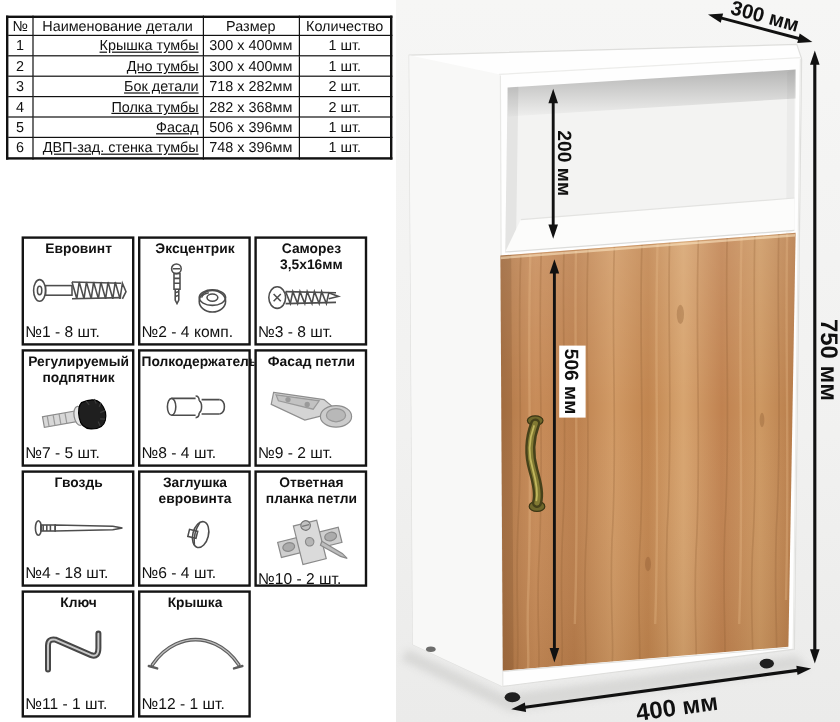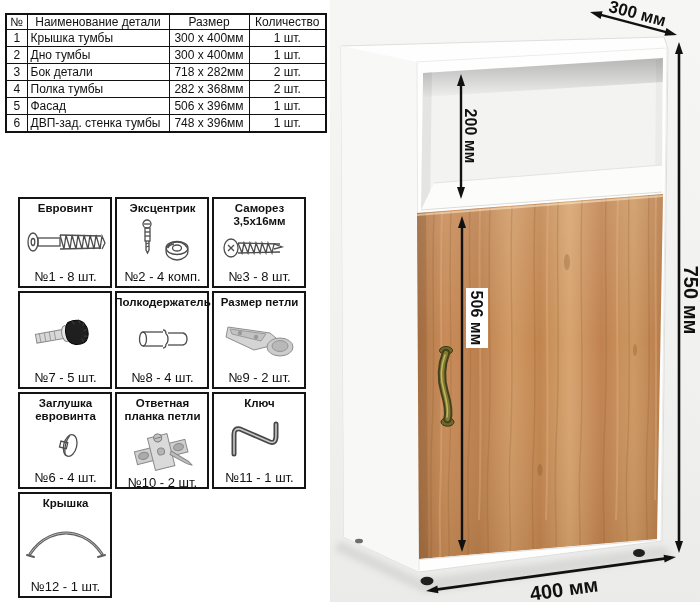--- a/index.html
+++ b/index.html
@@ -4,26 +4,26 @@
 <style>
   html,body{margin:0;padding:0;background:#ffffff;}
   .stage{position:relative;width:700px;height:602px;background:#ffffff;overflow:hidden;
          font-family:"Liberation Sans",sans-serif;color:#111;}
   
   .parts-table{position:absolute;left:5px;top:13px;width:320px;border-collapse:collapse;
                border:2px solid #111;font-size:12px;table-layout:fixed;}
   .parts-table th,.parts-table td{border:1px solid #111;padding:0 3px;height:16px;
                text-align:center;white-space:nowrap;overflow:hidden;font-weight:400;}
   .parts-table th{height:14px;}
-  .parts-table td.c-name{text-align:left;}
+  .parts-table td.c-name{text-align:right;text-decoration:underline;}
   
   .hw-grid{position:absolute;left:18px;top:197px;width:288px;display:grid;
            grid-template-columns:94px 94px 94px;grid-template-rows:91px 98px 97px 106px;gap:3px;}
   .hw-cell{border:2px solid #141414;background:#fff;box-sizing:border-box;display:flex;
-           flex-direction:column;align-items:center;justify-content:space-between;
+           flex-direction:column;justify-content:space-between;
            padding:3px 0 2px 1px;}
   .hw-title{font-weight:bold;font-size:11.5px;line-height:1.12;text-align:center;}
   .hw-label{font-weight:normal;font-size:13px;}
   .hw-icon{flex:1;display:flex;align-items:center;justify-content:center;}
   .hw-icon svg{display:block;}
   
   .photo{position:absolute;left:330px;top:0;width:370px;height:602px;
          background:linear-gradient(180deg,#f6f6f5 0%,#f1f1f0 60%,#ebebea 100%);}
   .dim{font-family:"Liberation Sans",sans-serif;font-weight:bold;fill:#101010;}
   .ic{stroke:#4d4d4d;fill:none;stroke-width:1.3;}
@@ -134,20 +134,21 @@
         <path d="M10,12 l6,6 M16,12 l-6,6" class="ic"></path>
         <path d="M20,10 l4,10 l2,-10 l4,10 l2,-10 l4,10 l2,-10 l4,10 l2,-10 l4,10 l2,-10 l4,10 l2,-9 l8,3 l-8,2" class="ic"></path>
         <line x1="20" y1="10" x2="62" y2="11" class="ic"></line>
             <line x1="20" y1="20" x2="62" y2="19" class="ic"></line>
       </svg>
         </div>
       <div class="hw-label">№3 - 8 шт.</div>
     </div>
 
     <div class="hw-cell">
+      <div class="hw-title">Регулируемый подпятник</div>
       <div class="hw-icon">
           <svg width="84" height="40" viewBox="0 0 84 40">
         <g transform="rotate(-10 42 22)">
           <rect x="12" y="16" width="28" height="9" fill="#d8d8d8" stroke="#8a8a8a"></rect>
           <line x1="16" y1="16" x2="16" y2="25" stroke="#9a9a9a"></line>
               <line x1="21" y1="16" x2="21" y2="25" stroke="#9a9a9a"></line>
           <line x1="26" y1="16" x2="26" y2="25" stroke="#9a9a9a"></line>
               <line x1="31" y1="16" x2="31" y2="25" stroke="#9a9a9a"></line>
           <ellipse cx="42" cy="20.5" rx="4" ry="8" fill="#e6e6e6" stroke="#8a8a8a"></ellipse>
           <path d="M46,10 q12,-3 16,4 q4,7 1,14 q-3,7 -13,5 q-8,-2 -8,-11 q0,-9 4,-12z" fill="#1f1f1f" stroke="#000"></path>
@@ -168,34 +169,48 @@
         <path d="M42,4 q3,0 3,4 m0,10 q0,4 -3,4 M45,8 q2,1 2,5 q0,4 -2,5" class="ic"></path>
         <line x1="47" y1="7" x2="62" y2="7" class="ic"></line>
             <line x1="47" y1="19" x2="62" y2="19" class="ic"></line>
         <path d="M62,7 q4,1 4,6 q0,5 -4,6" class="ic"></path>
       </svg>
         </div>
       <div class="hw-label">№8 - 4 шт.</div>
     </div>
 
     <div class="hw-cell">
-      <div class="hw-title">Размер петли</div>
+      <div class="hw-title">Фасад петли</div>
       <div class="hw-icon">
           <svg width="84" height="44" viewBox="0 0 84 44">
         <path d="M10,10 L52,16 L64,26 L36,33 L8,20 Z" fill="#d4d4d4" stroke="#8e8e8e"></path>
         <path d="M12,12 L48,17 L43,24 L14,17 Z" fill="#c2c2c2" stroke="#9a9a9a"></path>
         <ellipse cx="62" cy="30" rx="13" ry="9" fill="#cccccc" stroke="#8e8e8e"></ellipse>
         <ellipse cx="62" cy="29" rx="8" ry="5.5" fill="#b8b8b8" stroke="#979797"></ellipse>
         <circle cx="22" cy="16" r="2.2" fill="#9a9a9a"></circle>
             <circle cx="38" cy="20" r="2.2" fill="#9a9a9a"></circle>
       </svg>
         </div>
       <div class="hw-label">№9 - 2 шт.</div>
     </div>
 
+    <div class="hw-cell">
+      <div class="hw-title">Гвоздь</div>
+      <div class="hw-icon">
+          <svg width="84" height="22" viewBox="0 0 84 22">
+        <ellipse cx="8" cy="11" rx="2.5" ry="6" class="ic" fill="#f2f2f2"></ellipse>
+        <rect x="10" y="8.5" width="12" height="5" class="ic" fill="#f6f6f6"></rect>
+        <line x1="12" y1="8.5" x2="12" y2="13.5" class="ic"></line>
+            <line x1="15" y1="8.5" x2="15" y2="13.5" class="ic"></line>
+            <line x1="18" y1="8.5" x2="18" y2="13.5" class="ic"></line>
+        <path d="M22,8.5 L70,9.5 L78,11 L70,12.5 L22,13.5 Z" class="ic" fill="#fbfbfb"></path>
+      </svg>
+        </div>
+      <div class="hw-label">№4 - 18 шт.</div>
+    </div>
 
 
     <div class="hw-cell">
       <div class="hw-title">Заглушка евровинта</div>
       <div class="hw-icon">
           <svg width="84" height="36" viewBox="0 0 84 36">
         <g transform="rotate(14 44 18)">
           <ellipse cx="46" cy="17" rx="6.5" ry="11" class="ic" fill="#fbfbfb"></ellipse>
           <path d="M43,7.5 q-3.5,9.5 0,19" class="ic"></path>
           <rect x="36" y="15" width="7" height="6" class="ic" fill="#f2f2f2"></rect>

